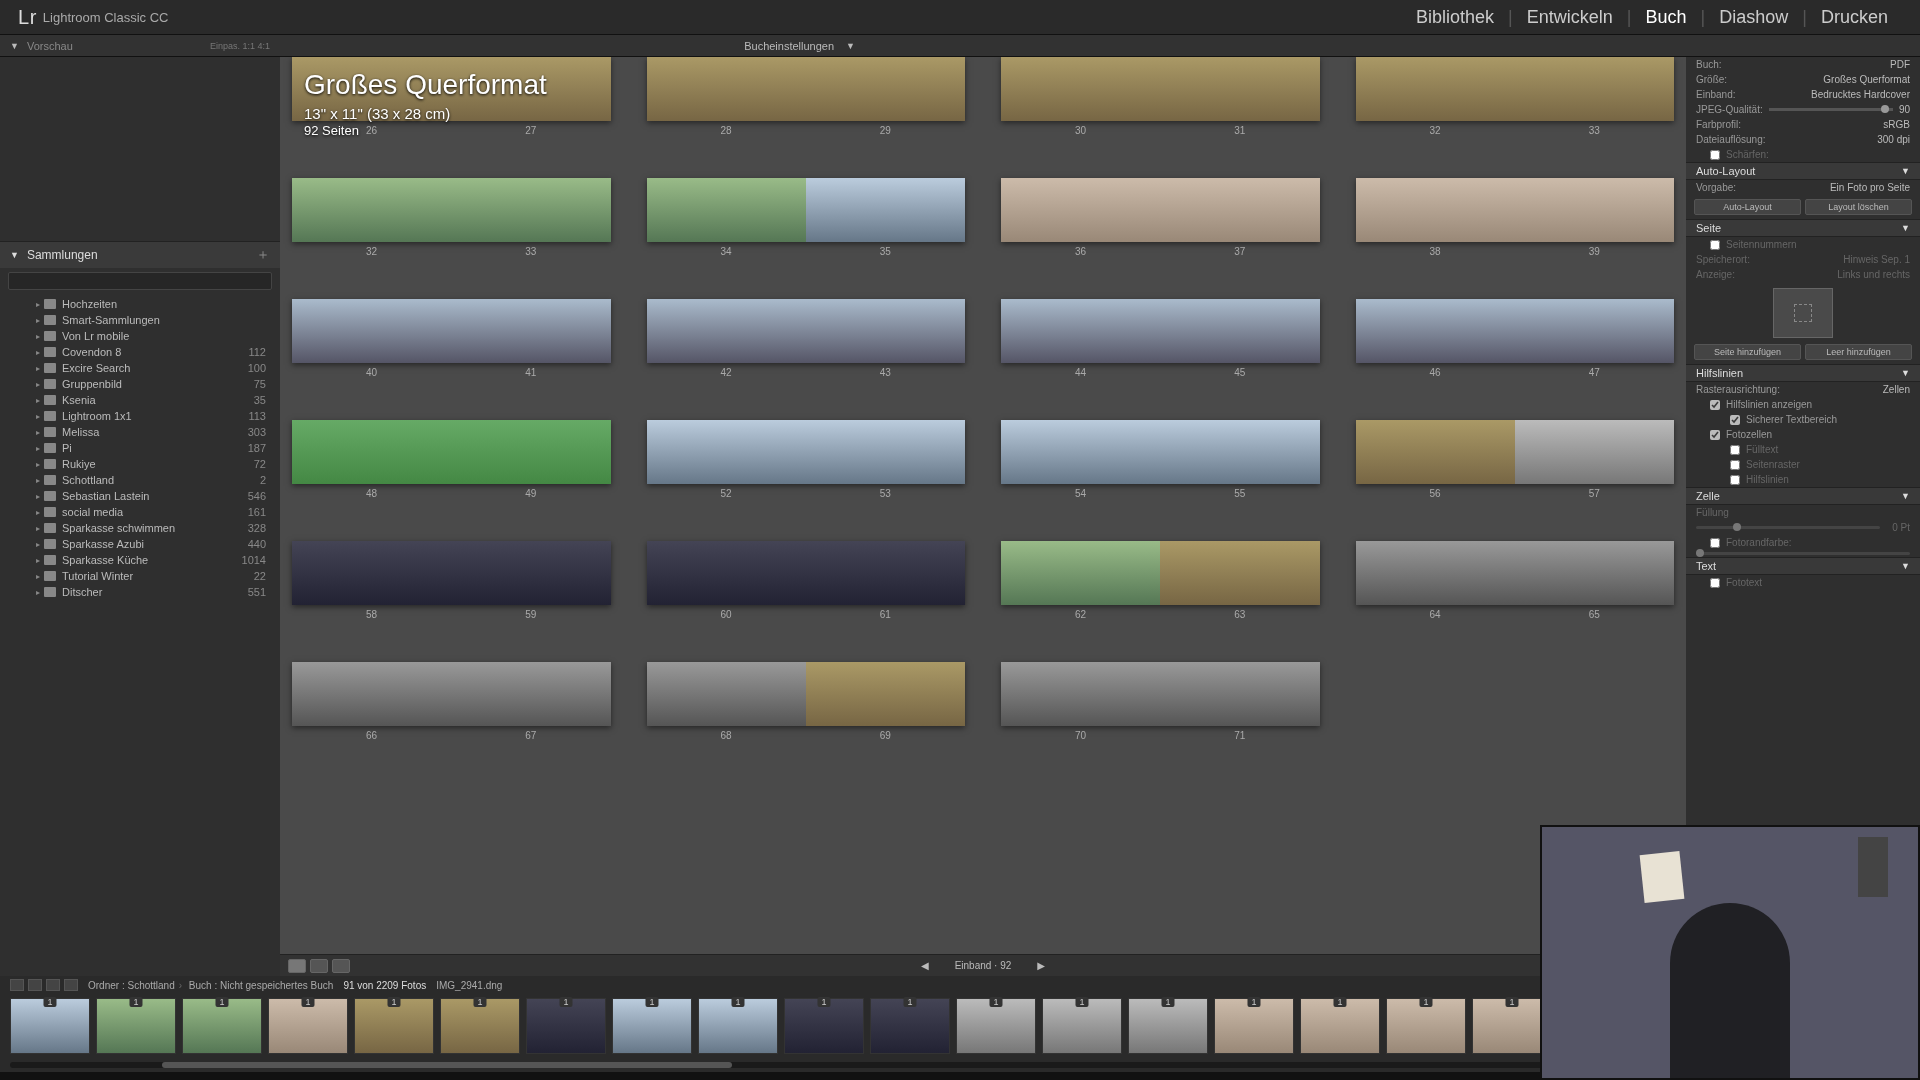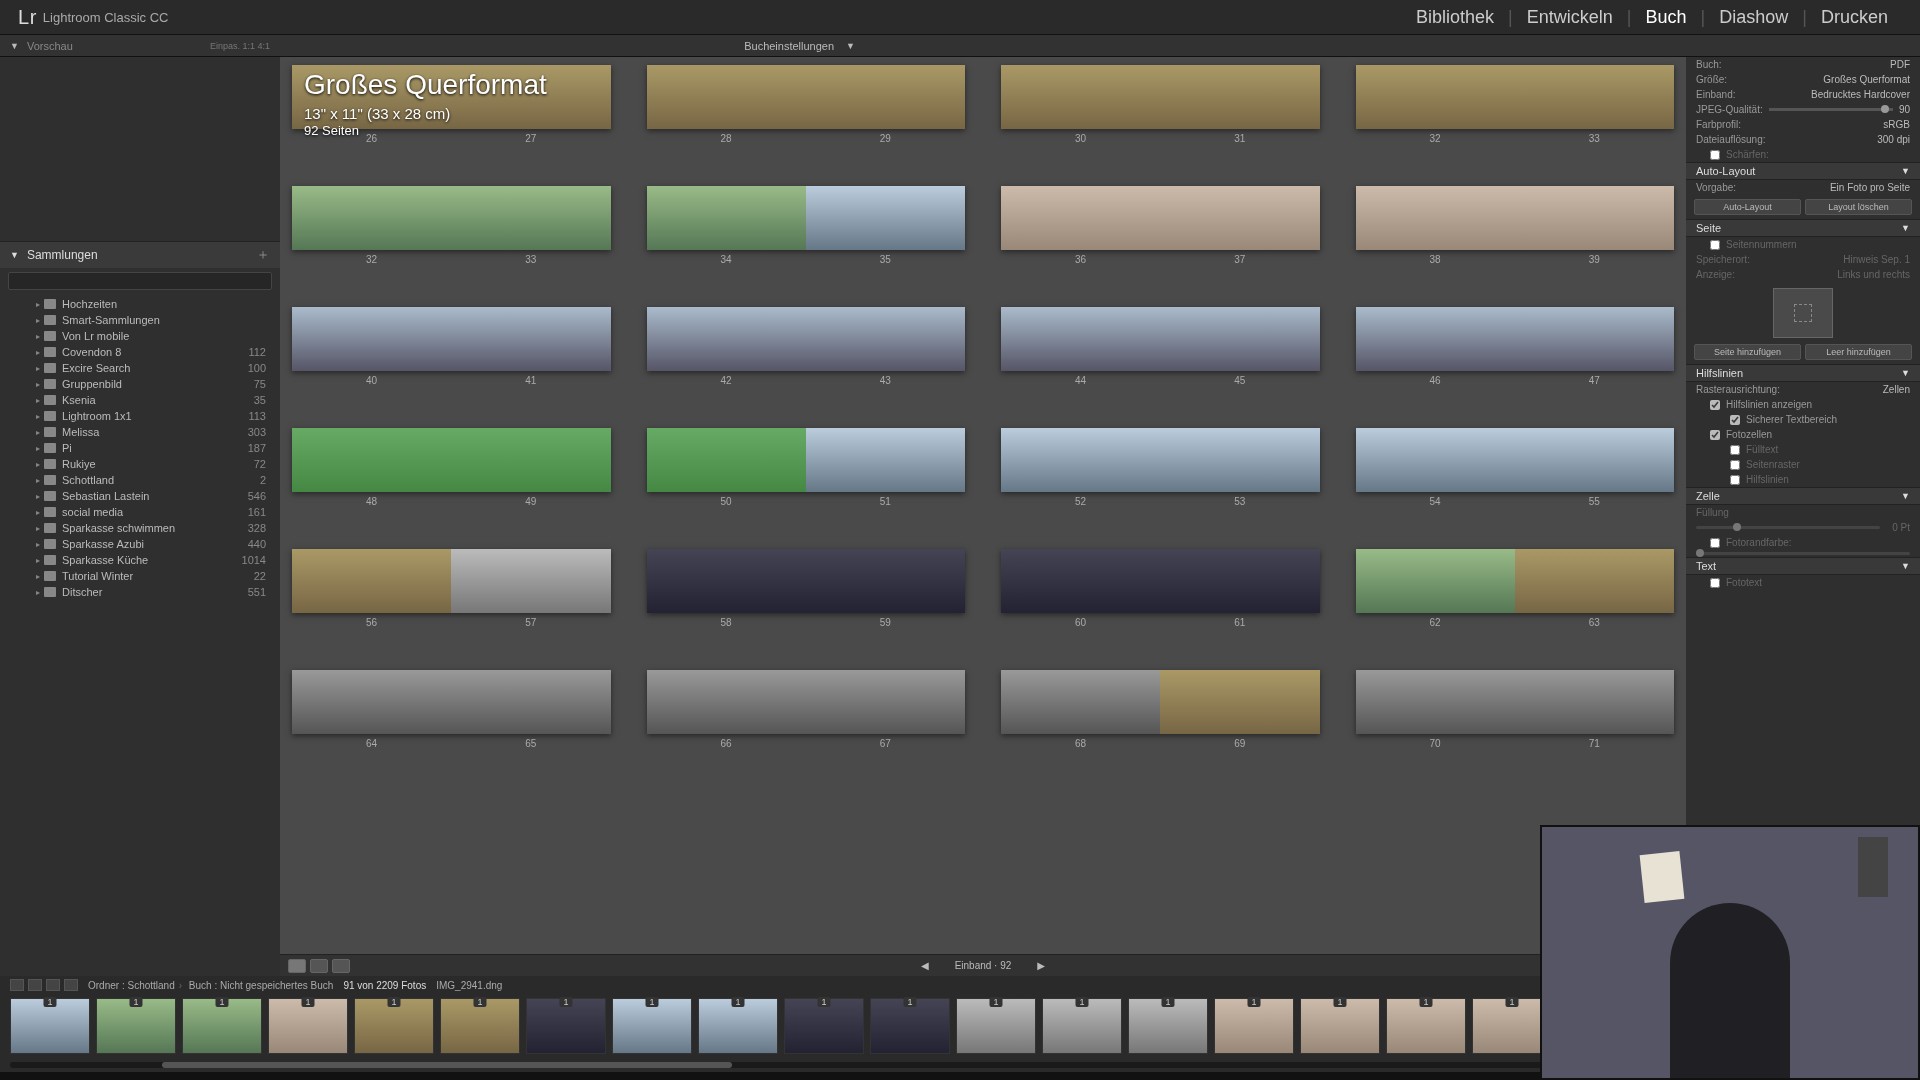--- a/index.html
+++ b/index.html
@@ -43,21 +43,21 @@
   .coll-row .tri { font-size:8px; color:#888; margin-right:4px;}
   .coll-row .ic { width:12px; height:10px; background:#888; margin-right:6px; border-radius:1px; display:inline-block;}
   .coll-row .cnt { margin-left:auto; color:#888; }
 
   
   .book-title-area { position:absolute; left:24px; top:12px; z-index:5; color:#fff; text-shadow:0 1px 3px #000;}
   .book-title { font-size:28px; font-weight:300; }
   .book-dim  { font-size:15px; margin-top:4px; font-weight:300;}
   .book-pages{ font-size:13px; margin-top:1px; font-weight:300;}
   .spreads-wrap { flex:1; overflow:hidden; padding:0 12px; position:relative;}
-  .spreads { display:grid; grid-template-columns:repeat(4,1fr); gap:42px 36px; padding-top:8px;}
+  .spreads { display:grid; grid-template-columns:repeat(4,1fr); gap:42px 36px; padding-top:0px;}
   .spread { }
   .pages { display:flex; box-shadow:0 2px 6px rgba(0,0,0,.5);}
   .page { flex:1; height:64px; background:#888; }
   .pagenums { display:flex; justify-content:space-between; font-size:10px; color:#aaa; margin-top:4px;}
   .pagenums span { width:50%; text-align:center; }
   .center-bottombar { height:22px; background:#323232; display:flex; align-items:center; justify-content:center; gap:16px; font-size:10px; color:#bbb; border-top:1px solid #222;}
   .viewmodes { position:absolute; left:8px; display:flex; gap:4px; }
   .viewmodes div { width:18px; height:14px; background:#555; border:1px solid #666; border-radius:2px;}
   .viewmodes div.active { background:#777;}
   .nav-arrow { padding:0 10px; cursor:default; }
@@ -402,30 +402,20 @@
               <div class="page c5"></div>
               <div class="page c5"></div>
             </div>
             <div class="pagenums">
               <span>48</span>
               <span>49</span>
             </div>
           </div>
           <div class="spread">
             <div class="pages">
-              <div class="page c5"></div>
-              <div class="page c2"></div>
-            </div>
-            <div class="pagenums">
-              <span>50</span>
-              <span>51</span>
-            </div>
-          </div>
-          <div class="spread">
-            <div class="pages">
               <div class="page c2"></div>
               <div class="page c2"></div>
             </div>
             <div class="pagenums">
               <span>52</span>
               <span>53</span>
             </div>
           </div>
           <div class="spread">
             <div class="pages">

